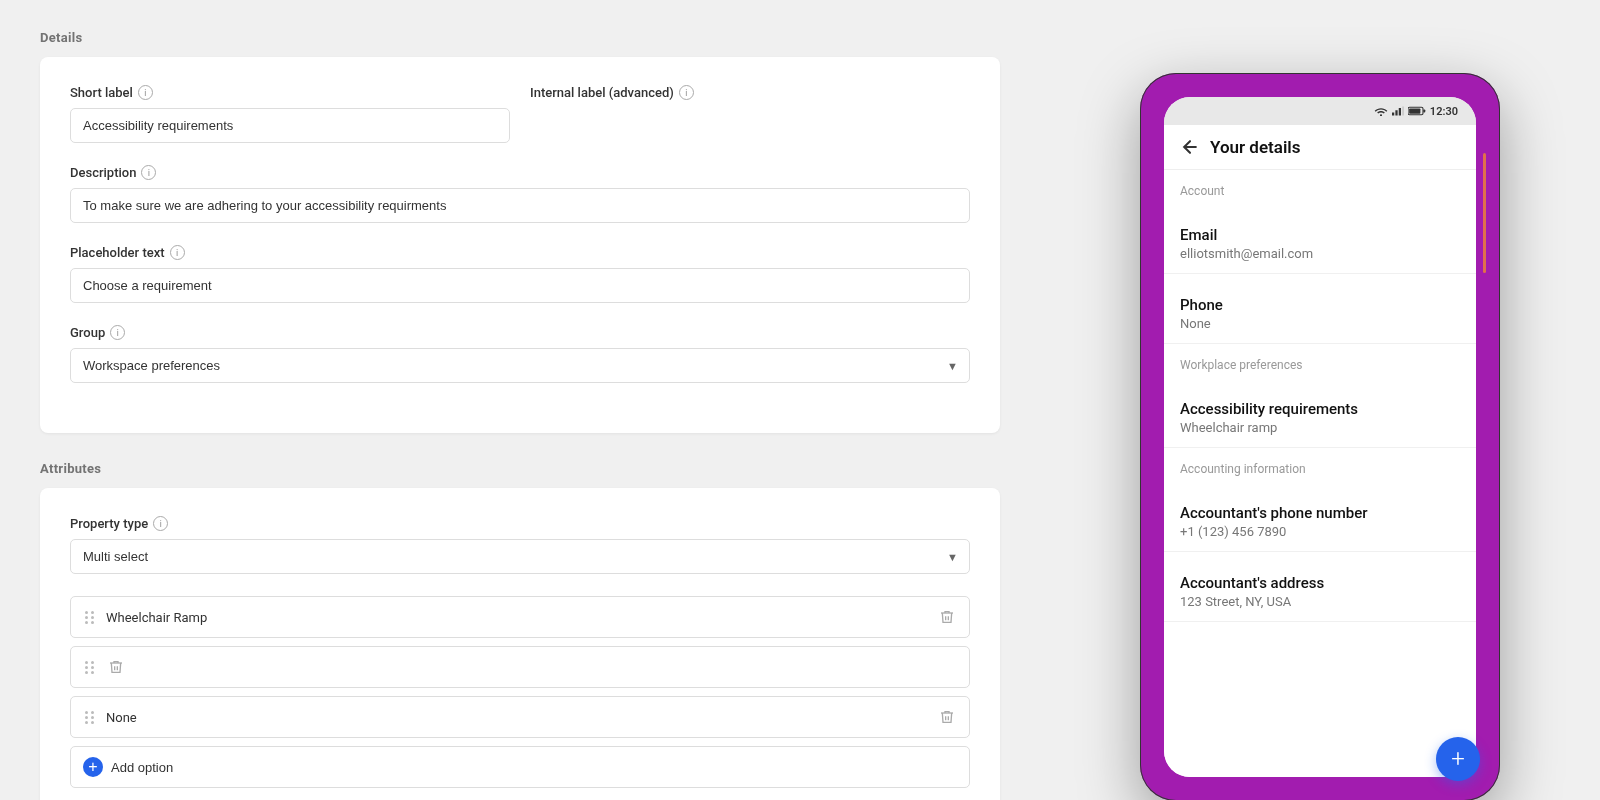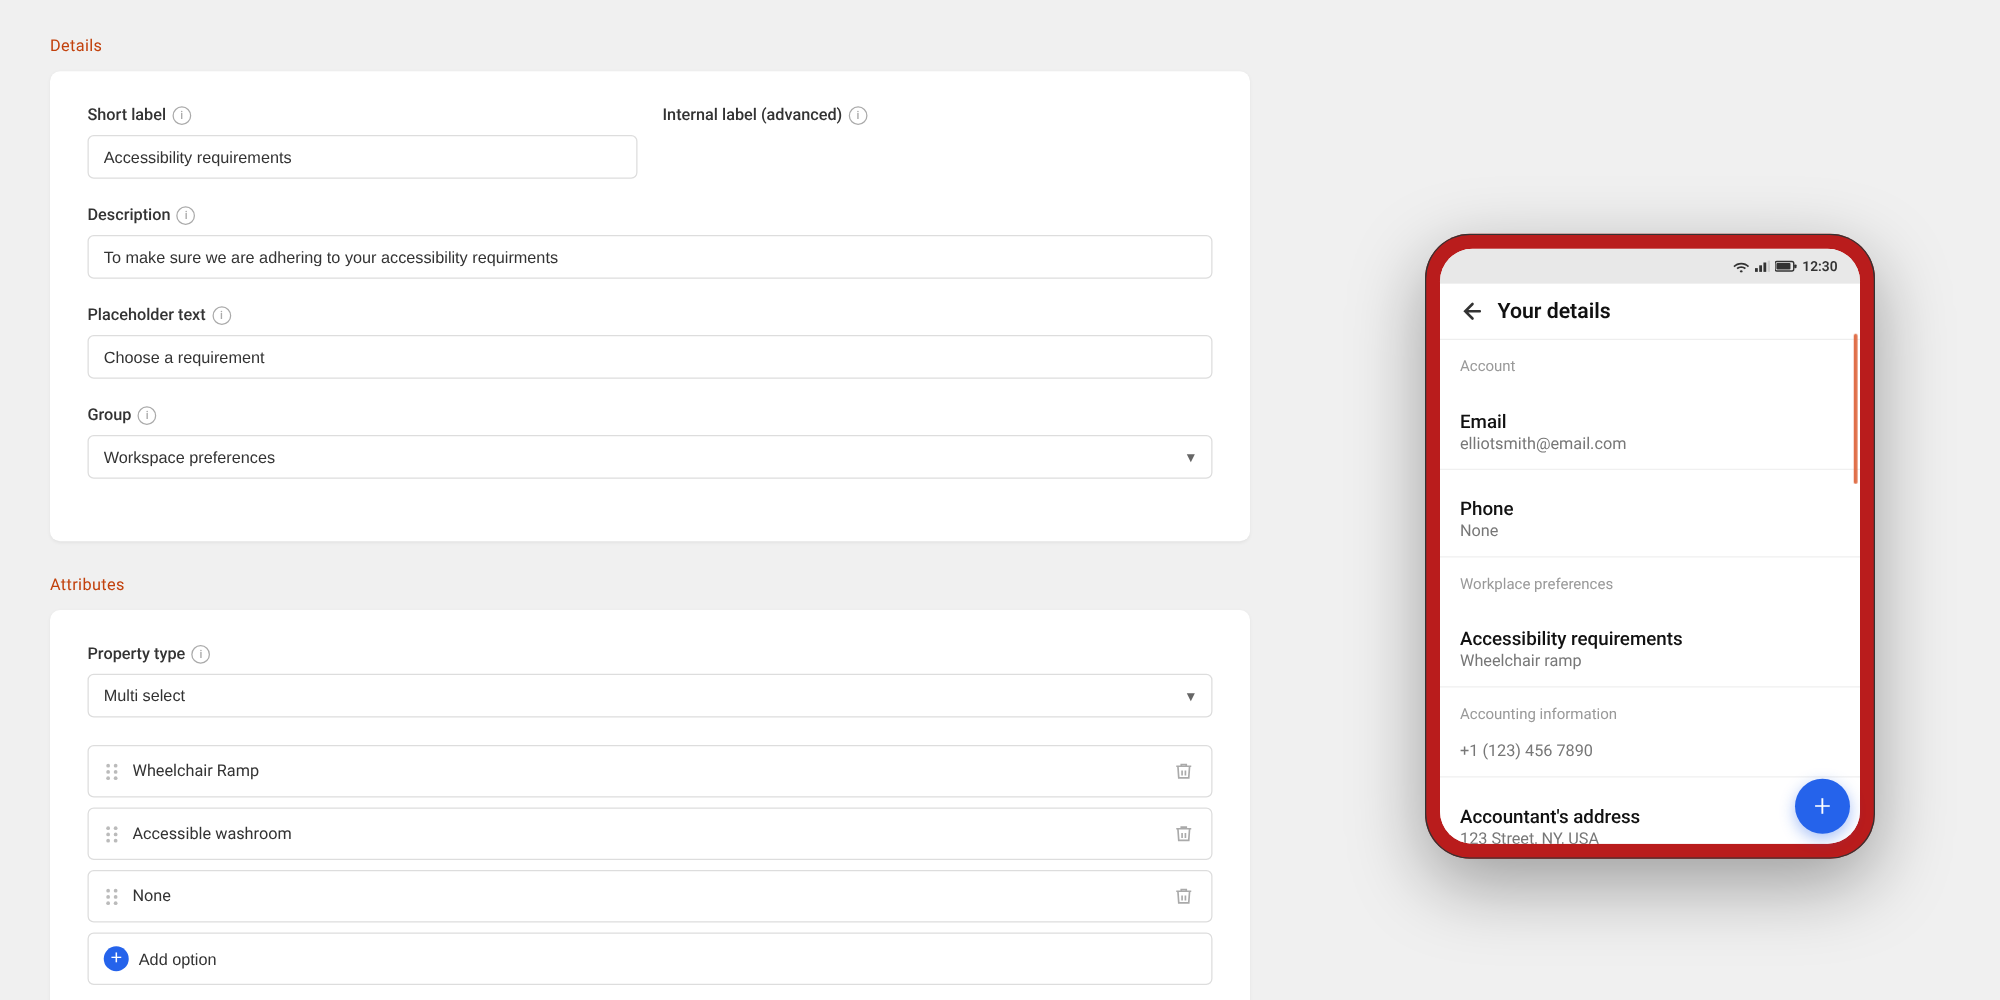--- a/index.html
+++ b/index.html
@@ -13,22 +13,22 @@
 
     
     .left-panel {
       flex: 1;
       padding: 30px 40px;
       overflow-y: auto;
     }
 
     .section-label {
       font-size: 13px;
-      color: #c2410c;
-      font-weight: 400;
+      color: #737373;
+      font-weight: 700;
       margin-bottom: 12px;
       letter-spacing: 0.3px;
     }
 
     .card {
       background: #fff;
       border-radius: 8px;
       padding: 28px 30px;
       margin-bottom: 28px;
       box-shadow: 0 1px 3px rgba(0,0,0,0.06);
@@ -197,24 +197,24 @@
     .right-panel {
       width: 560px;
       display: flex;
       align-items: center;
       justify-content: center;
       padding: 20px;
     }
 
     .phone-outer {
       width: 360px;
-      height: 500px;
-      background: #b91c1c;
+      height: 728px;
+      background: #a21caf;
       border-radius: 36px;
-      padding: 12px;
+      padding: 24px;
       box-shadow: 0 20px 60px rgba(0,0,0,0.35), inset 0 0 0 1px #333;
       position: relative;
     }
 
     .phone-screen {
       background: #f5f5f5;
       border-radius: 26px;
       overflow: hidden;
       height: 100%;
       display: flex;
@@ -447,21 +447,20 @@
             </span>
           <span>
               <span class="drag-dot"></span>
               <span class="drag-dot"></span>
             </span>
           <span>
               <span class="drag-dot"></span>
               <span class="drag-dot"></span>
             </span>
         </div>
-        <span class="option-text">Accessible washroom</span>
         <button class="delete-btn">
           <svg width="16" height="16" viewBox="0 0 24 24" fill="none" stroke="currentColor" stroke-width="2">
             <polyline points="3 6 5 6 21 6"></polyline>
             <path d="M19 6l-1 14H6L5 6"></path>
             <path d="M10 11v6"></path>
             <path d="M14 11v6"></path>
             <path d="M9 6V4h6v2"></path>
           </svg>
         </button>
       </div>
@@ -554,20 +553,21 @@
         </div>
 
         <div class="phone-section-label">Workplace preferences</div>
         <div class="phone-field">
           <div class="phone-field-title">Accessibility requirements</div>
           <div class="phone-field-value">Wheelchair ramp</div>
         </div>
 
         <div class="phone-section-label">Accounting information</div>
         <div class="phone-field">
+          <div class="phone-field-title">Accountant's phone number</div>
           <div class="phone-field-value">+1 (123) 456 7890</div>
         </div>
         <div class="phone-field">
           <div class="phone-field-title">Accountant's address</div>
           <div class="phone-field-value">123 Street, NY, USA</div>
         </div>
 
       </div>
 
     </div>

